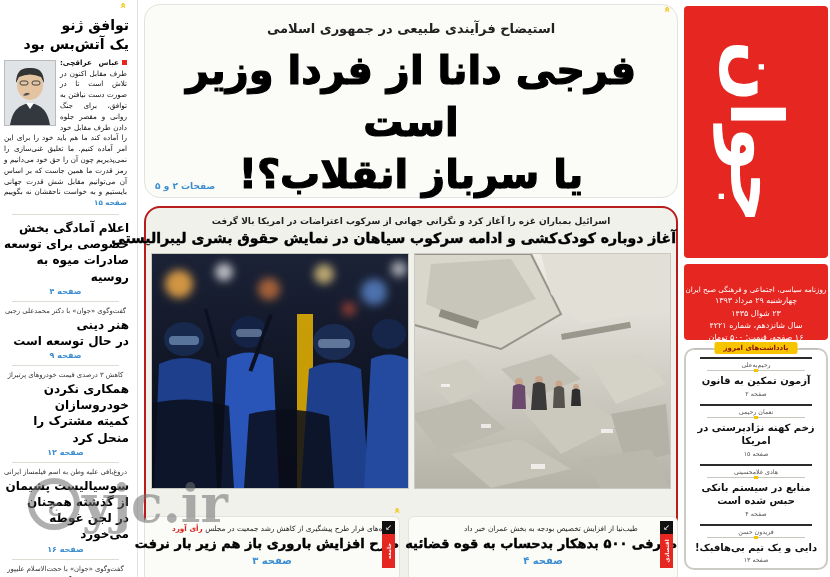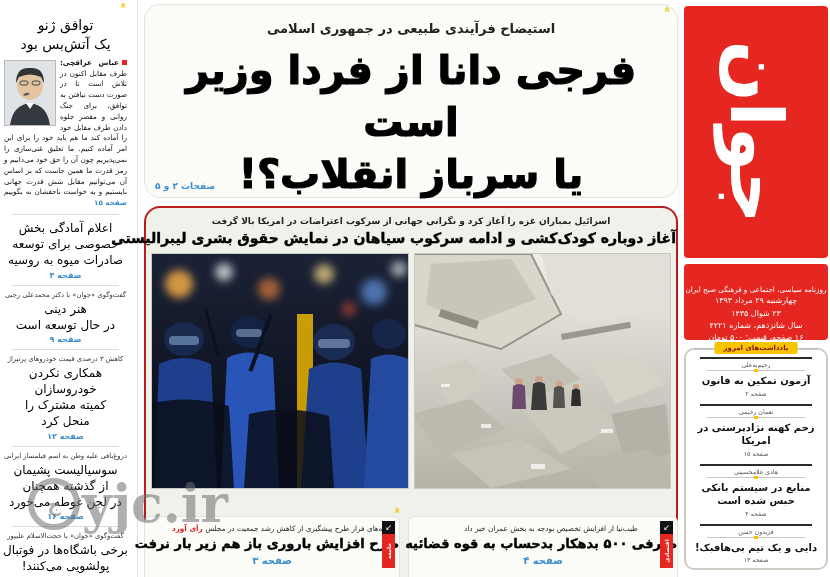--- a/index.html
+++ b/index.html
@@ -3,21 +3,21 @@
 <meta charset="utf-8">
 <style>
   html,body{margin:0;padding:0;}
   body{width:830px;height:577px;overflow:hidden;background:#fff;
        font-family:"DejaVu Sans",sans-serif;direction:rtl;position:relative;}
   .abs{position:absolute;}
 
   
   .sidebar{left:0;top:0;width:132px;height:577px;padding:2px 3px 0 2px;box-sizing:border-box;}
   .v-divider{left:137px;top:0;width:1px;height:577px;background:#e2e2dc;}
-  .sb-title{font-weight:normal;text-align:center;white-space:pre-line;color:#000;line-height:1.35;}
+  .sb-title{font-weight:bold;text-align:right;white-space:pre-line;color:#000;line-height:1.35;}
   .sb-title.big{font-size:14px;margin-top:14px;}
   .sb-title.med{font-size:12px;}
   .sb-kicker{font-size:6.8px;color:#333;text-align:center;margin-bottom:2px;}
   .sb-page{font-size:8px;color:#3d8ed0;font-weight:bold;text-align:center;margin-top:2px;}
   .sb-div{height:1px;background:#ddddd6;margin:5px 10px;}
   .sb-body{font-size:7.2px;line-height:1.5;text-align:justify;color:#111;margin-top:4px;padding:0 2px;}
   .portrait{float:left;width:50px;height:64px;margin:2px 4px 2px 0;border:1px solid #bbb;background:#dde2e6;}
   .red-bullet{display:inline-block;width:5px;height:5px;background:#e62620;margin-left:3px;}
   .lead-name{font-weight:bold;}
   .inline-page{color:#3d8ed0;font-weight:bold;}

